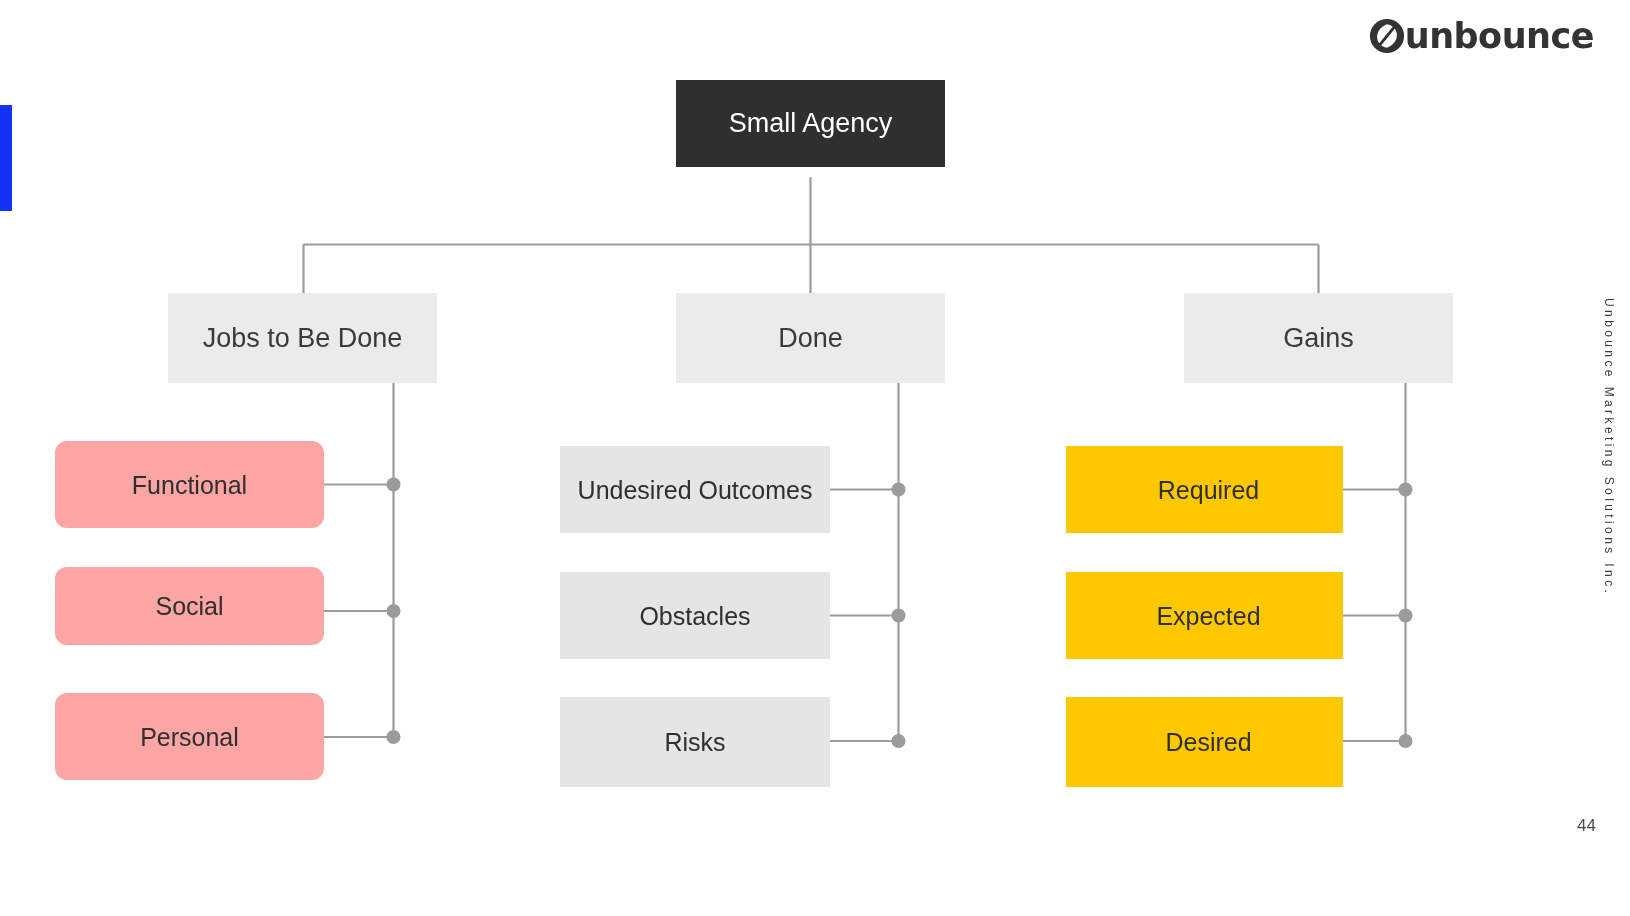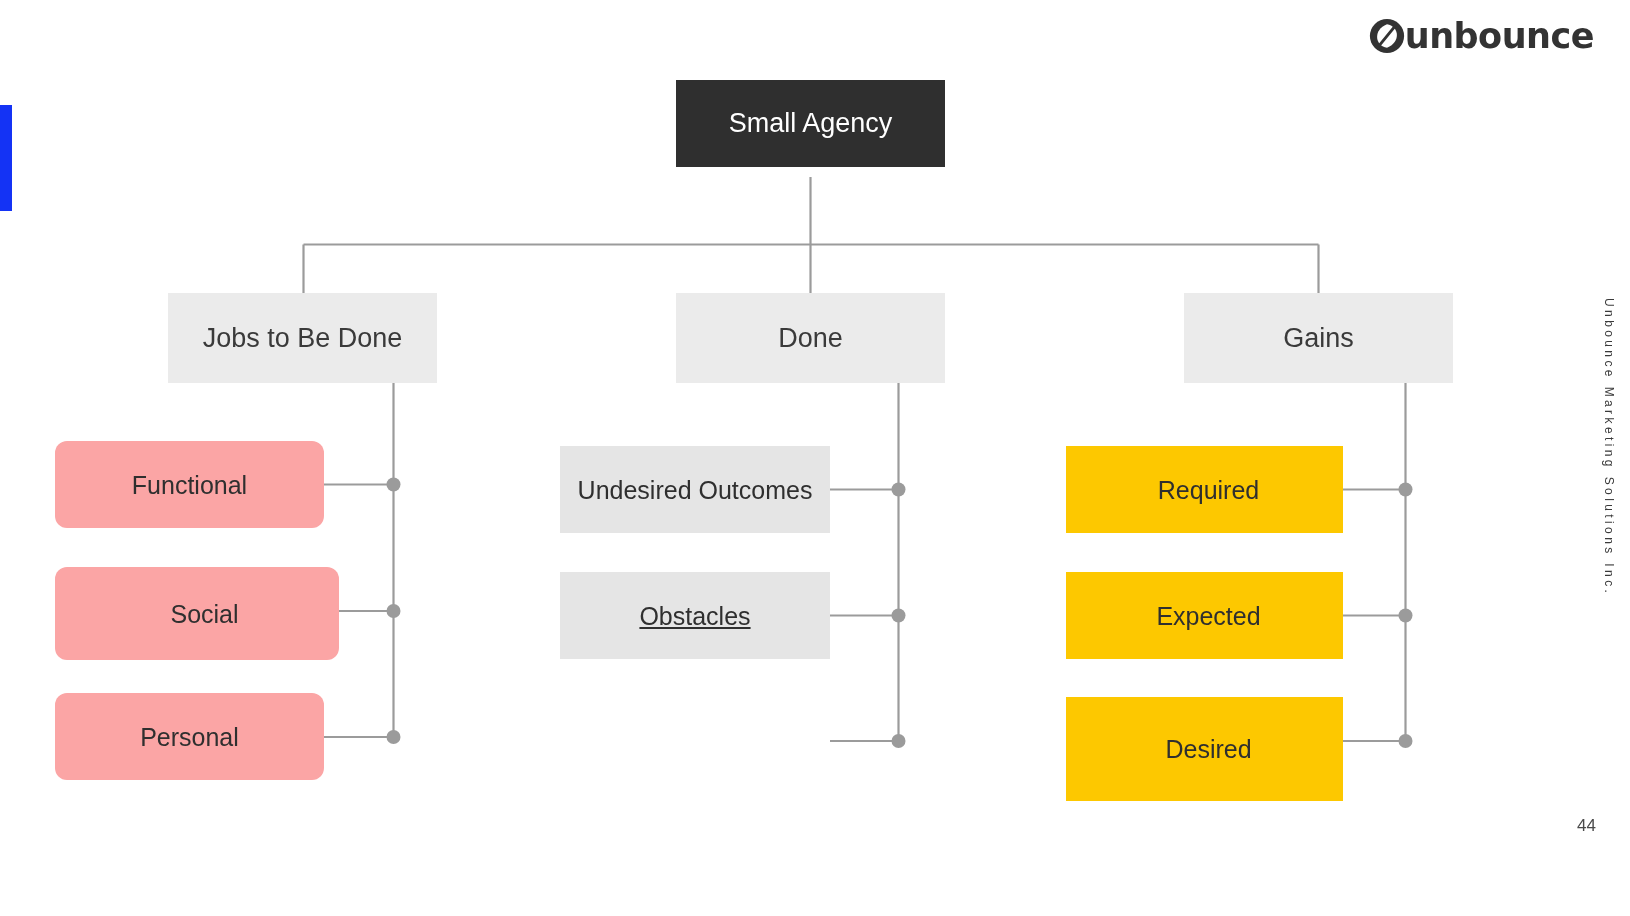--- a/index.html
+++ b/index.html
@@ -135,41 +135,44 @@
     <span>Done</span>
   </div>
 
   <div class="node node-cat" style="left:1184px;top:293px;width:269px;height:90px;">
     <span>Gains</span>
   </div>
 
   <div class="node node-leaf leaf-jobs" style="left:55px;top:441px;width:269px;height:87px;">
     <span>Functional</span>
   </div>
-  <div class="node node-leaf leaf-jobs" style="left:55px;top:567px;width:269px;height:93px;padding-left:15px;">
+  <div class="node node-leaf leaf-jobs" style="left:55px;top:567px;width:269px;height:78px;">
     <span>Social</span>
   </div>
   <div class="node node-leaf leaf-jobs" style="left:55px;top:693px;width:269px;height:87px;">
     <span>Personal</span>
   </div>
 
   <div class="node node-leaf leaf-pains" style="left:560px;top:446px;width:270px;height:87px;">
     <span>Undesired Outcomes</span>
   </div>
-  <div class="node node-leaf leaf-pains" style="left:560px;top:572px;width:270px;height:87px;text-decoration:underline;">
+  <div class="node node-leaf leaf-pains" style="left:560px;top:572px;width:270px;height:87px;">
     <span>Obstacles</span>
+  </div>
+  <div class="node node-leaf leaf-pains" style="left:560px;top:697px;width:270px;height:90px;">
+    <span>Risks</span>
   </div>
 
   <div class="node node-leaf leaf-gains" style="left:1066px;top:446px;width:269px;height:87px;">
     <span>Required</span>
   </div>
   <div class="node node-leaf leaf-gains" style="left:1066px;top:572px;width:269px;height:87px;">
     <span>Expected</span>
   </div>
-  <div class="node node-leaf leaf-gains" style="left:1066px;top:697px;width:269px;height:104px;">
+  <div class="node node-leaf leaf-gains" style="left:1066px;top:697px;width:269px;height:90px;">
     <span>Desired</span>
   </div>
 
   <div class="side-text">Unbounce Marketing Solutions Inc.</div>
 
   <div class="page-number">44</div>
 
 </div>
 
 </body></html>

